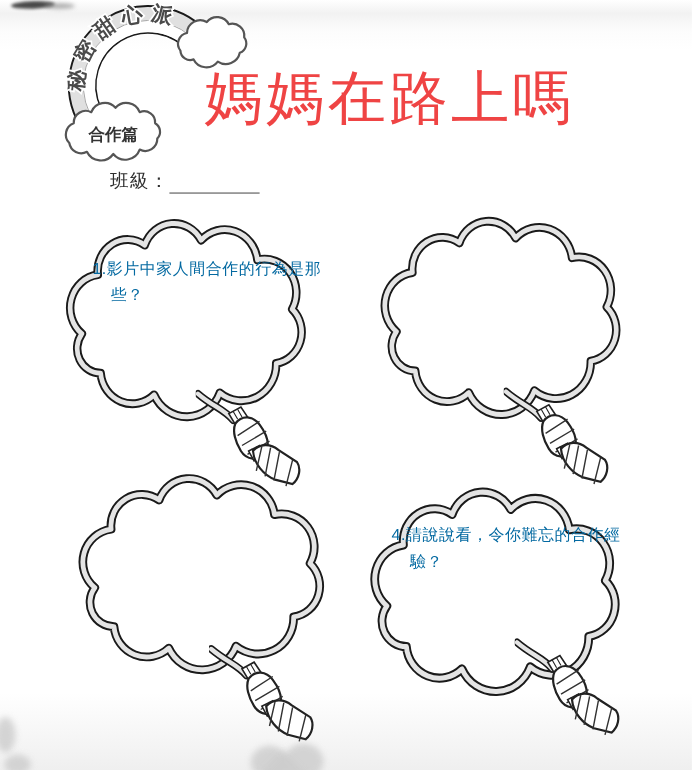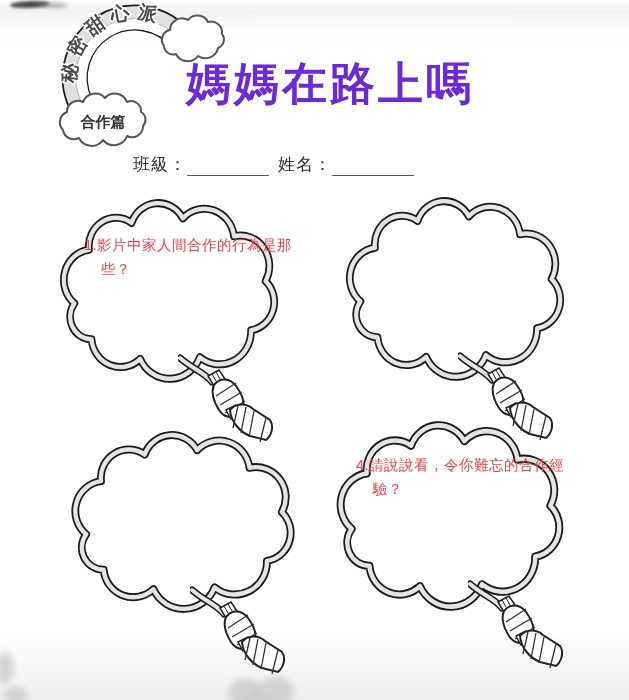--- a/index.html
+++ b/index.html
@@ -10,36 +10,36 @@
   }
   .abs{position:absolute;}
   
   .smudge{left:10px;top:1px;width:40px;height:7px;background:#2b2b2b;border-radius:50%;
     filter:blur(1.5px);transform:rotate(-2deg);opacity:.85;}
   .smudge2{left:40px;top:3px;width:28px;height:5px;background:#8a8a8a;border-radius:50%;
     filter:blur(2px);opacity:.7;}
   
   .logo{left:55px;top:0px;width:185px;height:152px;}
   
-  .page-title{left:186px;top:54px;width:420px;font-size:45px;font-weight:700;
-    letter-spacing:3px;color:#6d28d9;white-space:nowrap;}
+  .page-title{left:186px;top:54px;width:420px;font-size:53px;font-weight:400;
+    letter-spacing:3px;color:#ef4444;white-space:nowrap;}
   
   .form-row{left:100px;top:153px;width:480px;display:flex;align-items:flex-end;
-    font-size:17px;color:#2e2e2e;letter-spacing:1px;margin-left:33px;}
+    font-size:17px;color:#2e2e2e;letter-spacing:1px;}
   .field{display:flex;align-items:flex-end;margin-right:9px;}
   .blank{display:inline-block;width:82px;height:19px;border-bottom:1.5px solid #555;}
   
   .bubble{position:absolute;}
   .bubble svg{position:absolute;left:0;top:0;width:100%;height:100%;}
-  .question{position:absolute;font-size:14.5px;line-height:1.65;color:#ef4444;
+  .question{position:absolute;font-size:14.5px;line-height:1.65;color:#0369a1;
     letter-spacing:0.5px;padding-left:1.15em;text-indent:-1.15em;word-break:break-all;}
   .b1{left:42px;top:196px;width:256px;height:188px;}
   .b2{left:328px;top:194px;width:256px;height:188px;}
   .b3{left:53px;top:428px;width:262px;height:186px;}
-  .b4{left:318px;top:418px;width:266px;height:194px;}
+  .b4{left:318px;top:440px;width:266px;height:194px;}
   .q1{left:42px;top:38px;width:198px;}
   .q2{left:40px;top:42px;width:178px;}
   .q3{left:44px;top:42px;width:202px;}
   .q4{left:38px;top:36px;width:214px;}
   
   .tassel{width:110px;height:110px;}
   .t1{left:178px;top:352px;}
   .t2{left:458px;top:350px;}
   .t3{left:190px;top:584px;}
   .t4{left:468px;top:578px;}
@@ -75,24 +75,20 @@
     </text>
     <text x="48" y="127" text-anchor="middle" font-size="15" font-weight="bold" fill="#333333" font-family="DejaVu Sans, sans-serif">合作篇</text>
   </svg>
 </div>
 
 <div class="abs page-title">媽媽在路上嗎</div>
 
 <div class="abs form-row">
   <div class="field">
     <span>班級：</span>
-    <span class="blank"></span>
-  </div>
-  <div class="field">
-    <span>姓名：</span>
     <span class="blank"></span>
   </div>
 </div>
 
 <div class="bubble b1">
   <svg viewBox="0 0 300 210" preserveAspectRatio="none">
     <path d="M38,120 A34,34 0 0 1 55,60 A32,32 0 0 1 105,30 A33,33 0 0 1 165,25 A35,35 0 0 1 225,45 A34,34 0 0 1 262,95 A32,32 0 0 1 245,150 A37,37 0 0 1 185,180 A38,38 0 0 1 115,182 A34,34 0 0 1 58,160 A25,25 0 0 1 38,120 Z" fill="#ffffff" stroke="#1a1a1a" stroke-width="9" stroke-linejoin="round"></path>
     <path d="M38,120 A34,34 0 0 1 55,60 A32,32 0 0 1 105,30 A33,33 0 0 1 165,25 A35,35 0 0 1 225,45 A34,34 0 0 1 262,95 A32,32 0 0 1 245,150 A37,37 0 0 1 185,180 A38,38 0 0 1 115,182 A34,34 0 0 1 58,160 A25,25 0 0 1 38,120 Z" fill="none" stroke="#e4e4e4" stroke-width="5" stroke-linejoin="round"></path>
   </svg>
   <div class="question q1">1.影片中家人間合作的行為是那些？</div>

